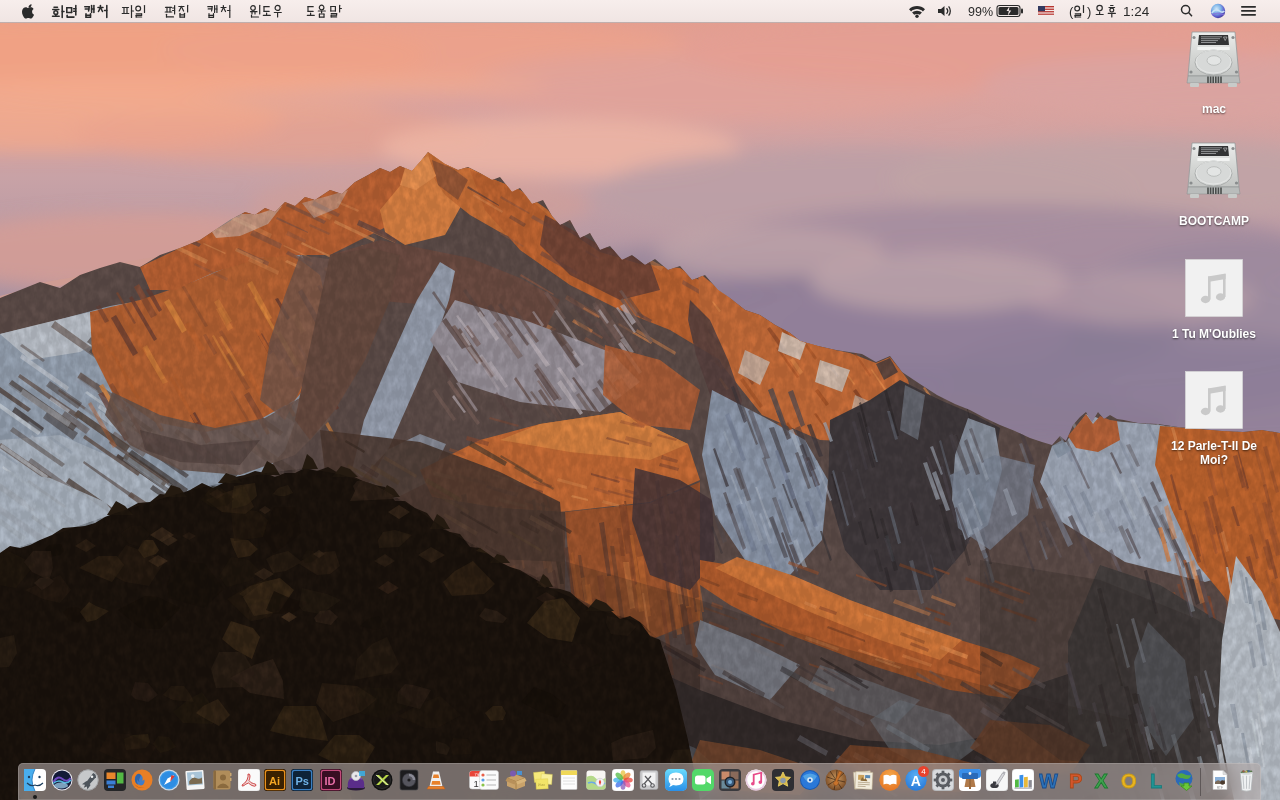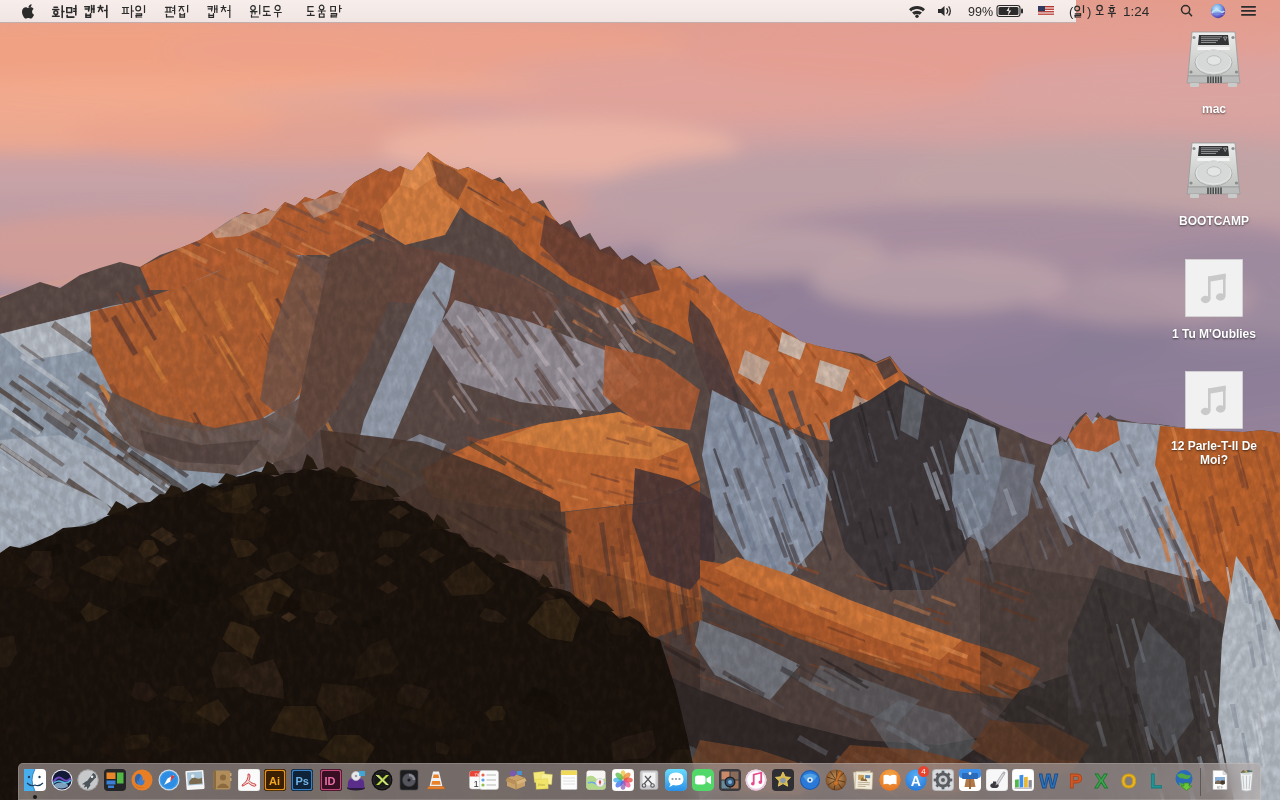--- a/index.html
+++ b/index.html
@@ -1,17 +1,17 @@
 <!DOCTYPE html>
 <html><head><meta charset="utf-8">
 <style>
 html,body{margin:0;padding:0;width:1280px;height:800px;overflow:hidden;font-family:"Liberation Sans",sans-serif;}
 #desk{position:relative;width:1280px;height:800px;background:#b09aa0;overflow:hidden;}
 #wall{position:absolute;left:0;top:0;}
-#menubar{position:absolute;left:0;top:0;width:1076px;height:22px;background:linear-gradient(#f7eeec,#f0e5e3);border-bottom:1px solid rgba(110,80,80,.4);z-index:30;}
+#menubar{position:absolute;left:0;top:0;width:1280px;height:22px;background:linear-gradient(#f7eeec,#f0e5e3);border-bottom:1px solid rgba(110,80,80,.4);z-index:30;}
 .lbl{position:absolute;color:#fff;font-size:12px;font-weight:bold;text-align:center;text-shadow:0 1px 2px rgba(0,0,0,.6);}
 #dock{position:absolute;left:18px;bottom:0;width:1243px;height:37px;background:rgba(178,168,166,.60);border-radius:5px 5px 0 0;box-shadow:inset 0 0 0 1px rgba(255,255,255,.15);backdrop-filter:blur(10px);z-index:40;}
 .di{position:absolute;top:6px;width:22px;height:22px;}
 </style></head>
 <body>
 <div id="desk">
 <svg id="wall" width="1280" height="800" viewBox="0 0 1280 800">
 <defs>
 <linearGradient id="sky" x1="0" y1="0" x2="0" y2="1">
  <stop offset="0" stop-color="#e49c8c"></stop>

